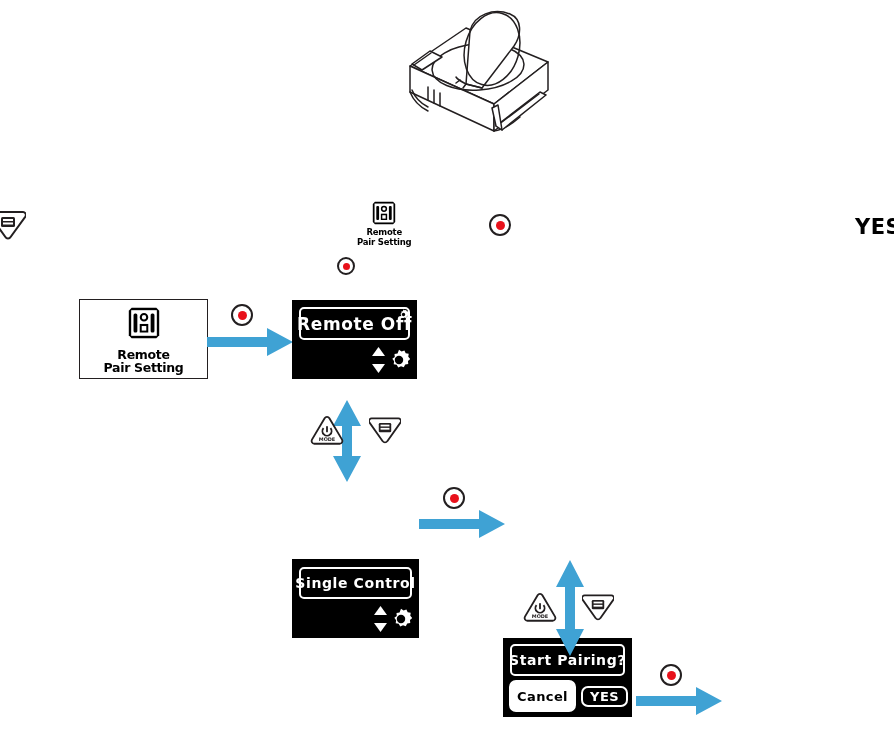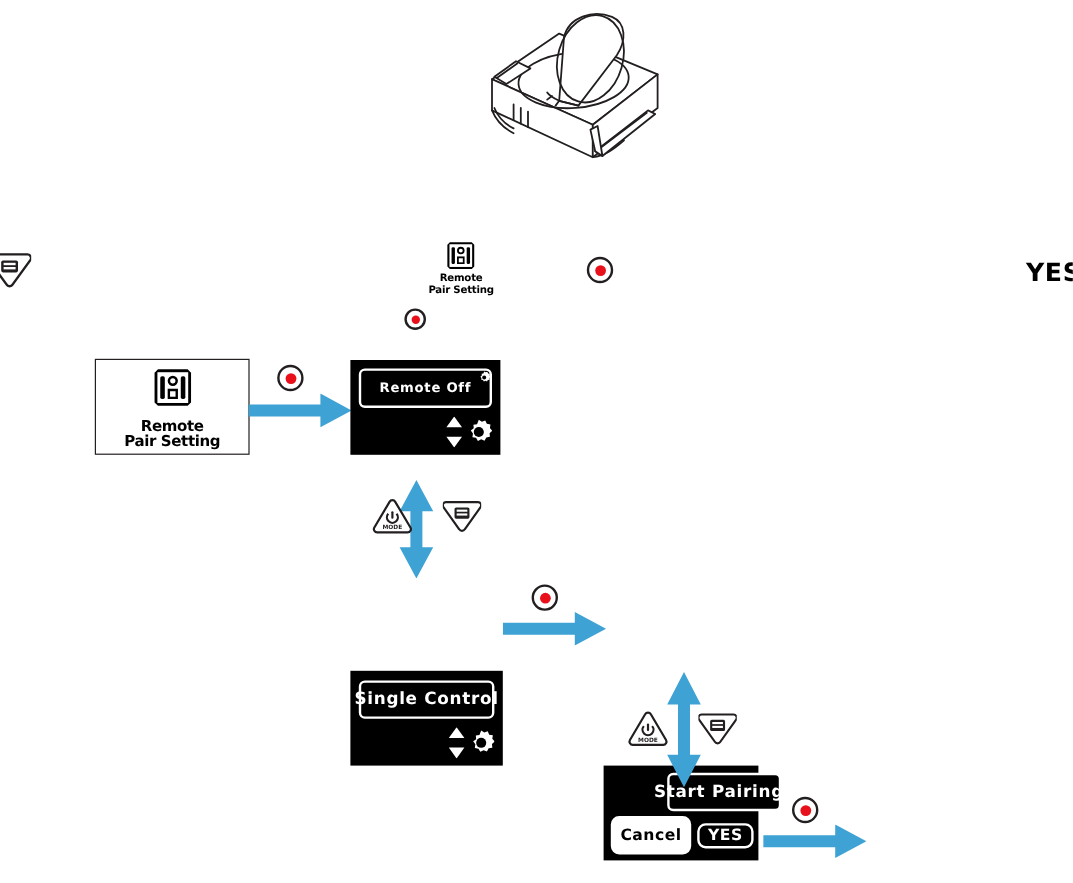--- a/index.html
+++ b/index.html
@@ -162,21 +162,21 @@
   </div>
 
 <div class="abs arrow" style="left:207px;top:328px;">
   <svg width="86" height="28" viewBox="0 0 86 28">
     <path d="M0 9 H60 V0 L86 14 L60 28 V19 H0 Z" fill="#3FA2D4"></path>
   </svg>
 </div>
 
 <div class="abs lcd" style="left:292px;top:300px;width:125px;height:79px;">
   <div class="title-box" style="left:7px;top:7px;width:111px;height:33px;">
-    <span style="font-size:11px;">Remote Off</span>
+    <span style="font-size:17px;">Remote Off</span>
   </div>
   <div class="corner-gear" style="right:8px;top:5px;">
     <svg width="11" height="11" viewBox="0 0 16 16">
       <path d="M8 0.8 l1.8 1.1 2-0.6 0.9 1.9 2.1 0.3 -0.3 2.1 1.4 1.6 -1.6 1.4 0.2 2.1 -2.1 0.4 -1 1.9 -1.9-0.8 -1.9 0.9 -1.1-1.8 -2.1-0.4 0.3-2.1 -1.3-1.7 1.7-1.3 -0.2-2.1 2.1-0.3 Z" fill="#ffffff"></path>
       <circle cx="8" cy="8" r="2.4" fill="#000000"></circle>
     </svg>
   </div>
   <div class="updown" style="right:7px;bottom:6px;">
     <svg width="15" height="26" viewBox="0 0 15 26">
       <path d="M7.5 0 L14 9 H1 Z" fill="#ffffff"></path>
@@ -233,21 +233,21 @@
     <i></i>
   </div>
 
 <div class="abs arrow" style="left:419px;top:510px;">
   <svg width="86" height="28" viewBox="0 0 86 28">
     <path d="M0 9 H60 V0 L86 14 L60 28 V19 H0 Z" fill="#3FA2D4"></path>
   </svg>
 </div>
 
 <div class="abs lcd" style="left:503px;top:480px;width:129px;height:79px;">
-  <div class="title-box" style="left:7px;top:6px;width:95px;height:32px;margin-left:46px;">
+  <div class="title-box" style="left:7px;top:6px;width:115px;height:32px;">
     <span style="font-size:14px;">Start Pairing?</span>
   </div>
   <div class="abs" style="left:53px;top:40px;">
     <svg width="12" height="8" viewBox="0 0 12 8">
         <path d="M0 0 H12 L6 8 Z" fill="#ffffff"></path>
       </svg>
   </div>
   <div class="btn-row" style="left:6px;bottom:5px;gap:5px;">
     <div class="lcdbtn on" style="width:67px;height:32px;font-size:13px;">Cancel</div>
     <div class="lcdbtn off" style="width:47px;height:21px;font-size:13px;">YES</div>

